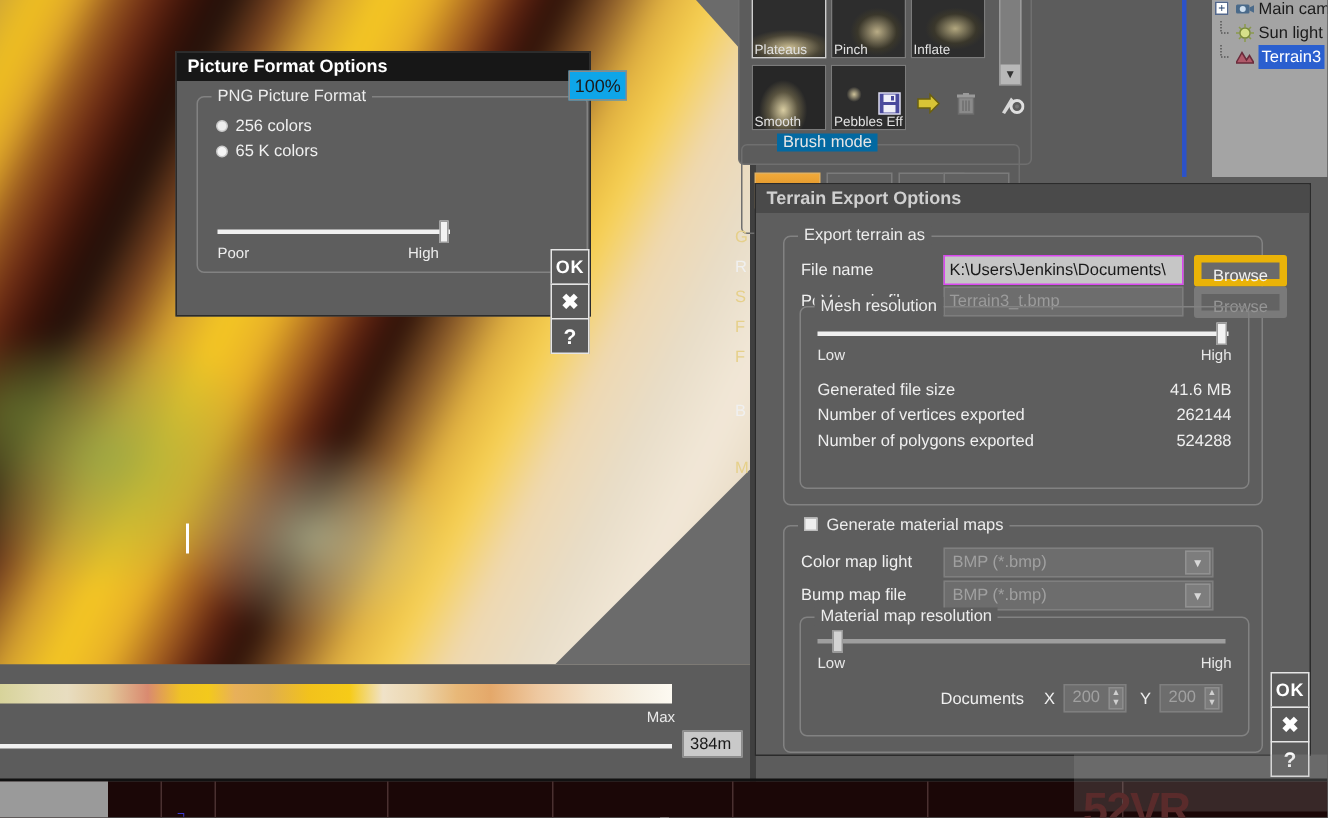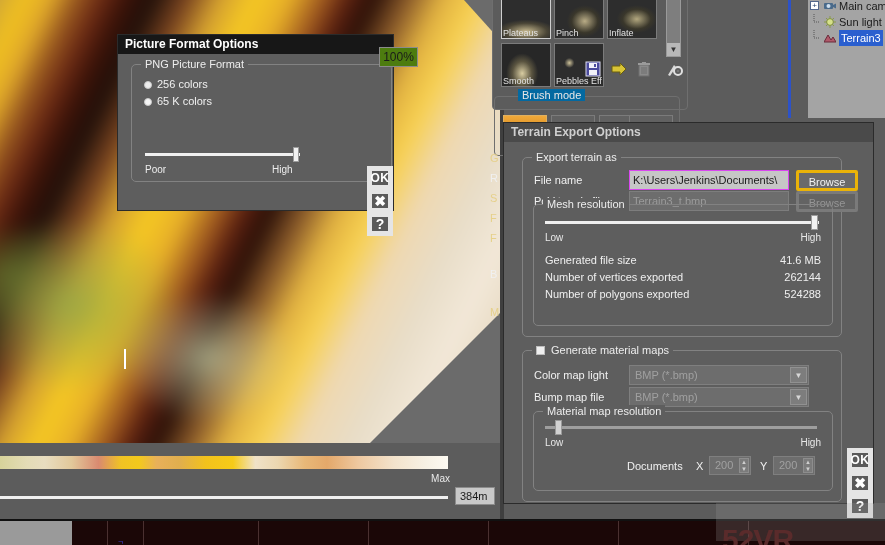--- a/index.html
+++ b/index.html
@@ -185,27 +185,27 @@
     background:#f5f5f5; border:1px solid #c9c9c9; margin-right:5px;
     vertical-align:-1px;
   }
   .radio-dot.off { background:#ededed; }
   .q-track { position:absolute; left:13px; top:88px; width:155px; height:3px; background:#f0f0f0; }
   .q-thumb { position:absolute; left:161px; top:82px; width:6px; height:15px; background:#f2f2f2; border:1px solid #9c9c9c; }
   .q-poor { position:absolute; left:13px; top:99px; font-size:10px; color:#ededed; }
   .q-high { position:absolute; left:140px; top:99px; font-size:10px; color:#ededed; }
   .q-value {
     position:absolute; left:247px; top:-18px; width:39px; height:20px;
-    background:#4d7c0f; border:1px solid #8b8b8b; color:#1b1b1b;
+    background:#0ea5e9; border:1px solid #8b8b8b; color:#1b1b1b;
     font-size:12px; line-height:19px; text-align:center;
   }
   #pfo .sidebtns { position:absolute; left:249px; top:112px; width:26px; }
 
   .sidebtn {
-    width:26px; height:24px; background:#5a5a5a; border:5px solid #e5e5e5;
+    width:26px; height:24px; background:#5a5a5a; border:1px solid #e5e5e5;
     color:#fff; font-weight:bold; font-size:12px;
     display:flex; align-items:center; justify-content:center;
     margin-bottom:-1px;
   }
   .sidebtn.ok { font-size:12px; letter-spacing:.5px; }
   .sidebtn.x  { font-size:14px; }
   .sidebtn.q  { font-size:14px; }
 
   
   #teo { left:503px; top:122px; width:371px; height:382px; }
@@ -214,21 +214,21 @@
   #teo .exportGroup { left:18px; top:15px; width:320px; height:180px; }
   .row-label { position:absolute; font-size:11px; color:#f0f0f0; }
   .txtbox {
     position:absolute; height:20px; background:#c6c6c6;
     border:1px solid #d946ef; color:#1a1a1a; font-size:11px;
     line-height:18px; padding-left:3px; overflow:hidden; white-space:nowrap;
   }
   .txtbox.disabled { background:#6d6d6d; border-color:#7d7d7d; color:#9b9b9b; text-align:left; }
   .btn {
     position:absolute; height:21px; background:#6a6a6a;
-    border:3px solid #eab308; color:#f2f2f2; font-size:11px;
+    border:5px solid #eab308; color:#f2f2f2; font-size:11px;
     text-align:center; line-height:19px; border-radius:2px;
   }
   .btn.disabled { color:#969696; border-color:#7a7a7a; background:#636363; }
   #teo .meshGroup { left:10px; top:46px; width:300px; height:122px; }
   .mesh-track { position:absolute; left:11px; top:16px; width:274px; height:3px; background:#efefef; }
   .mesh-thumb { position:absolute; left:277px; top:10px; width:7px; height:15px; background:#f2f2f2; border:1px solid #9c9c9c; }
   .mesh-low { position:absolute; left:11px; top:27px; font-size:10px; }
   .mesh-high { position:absolute; right:11px; top:27px; font-size:10px; }
   .stat-row { position:absolute; left:11px; right:11px; font-size:11px; color:#efefef; }
   .stat-row .v { position:absolute; right:0; top:0; }

